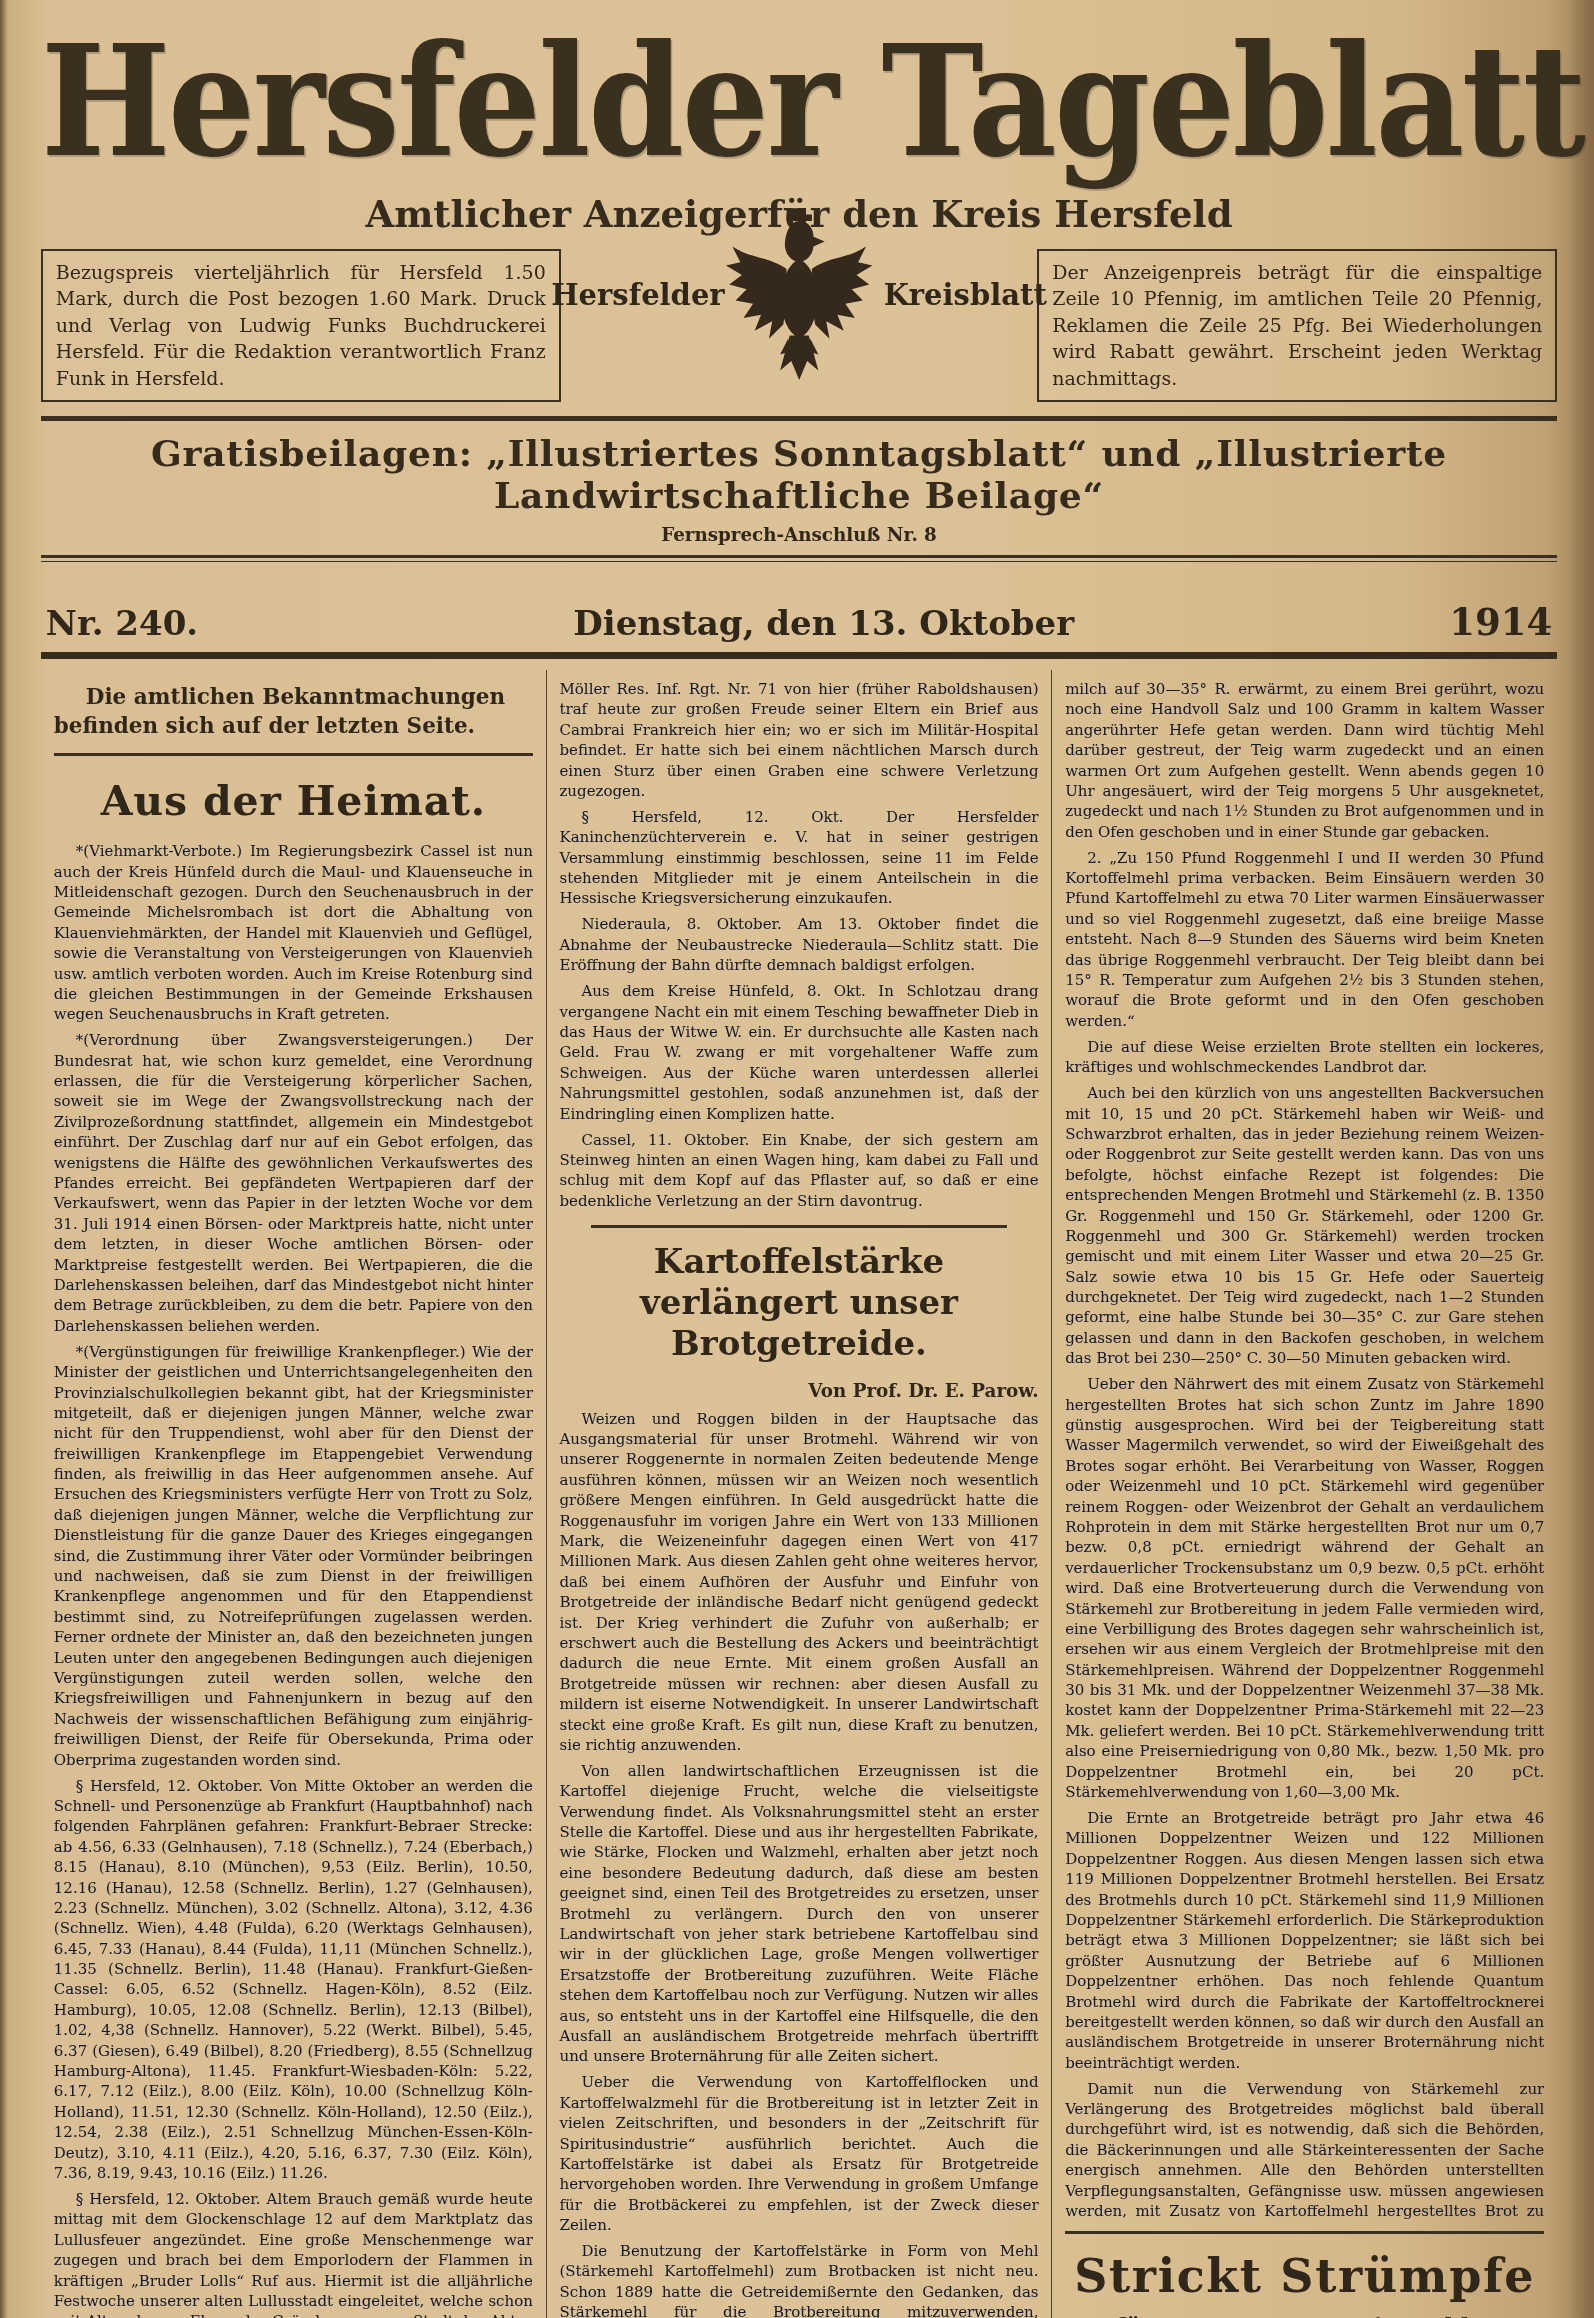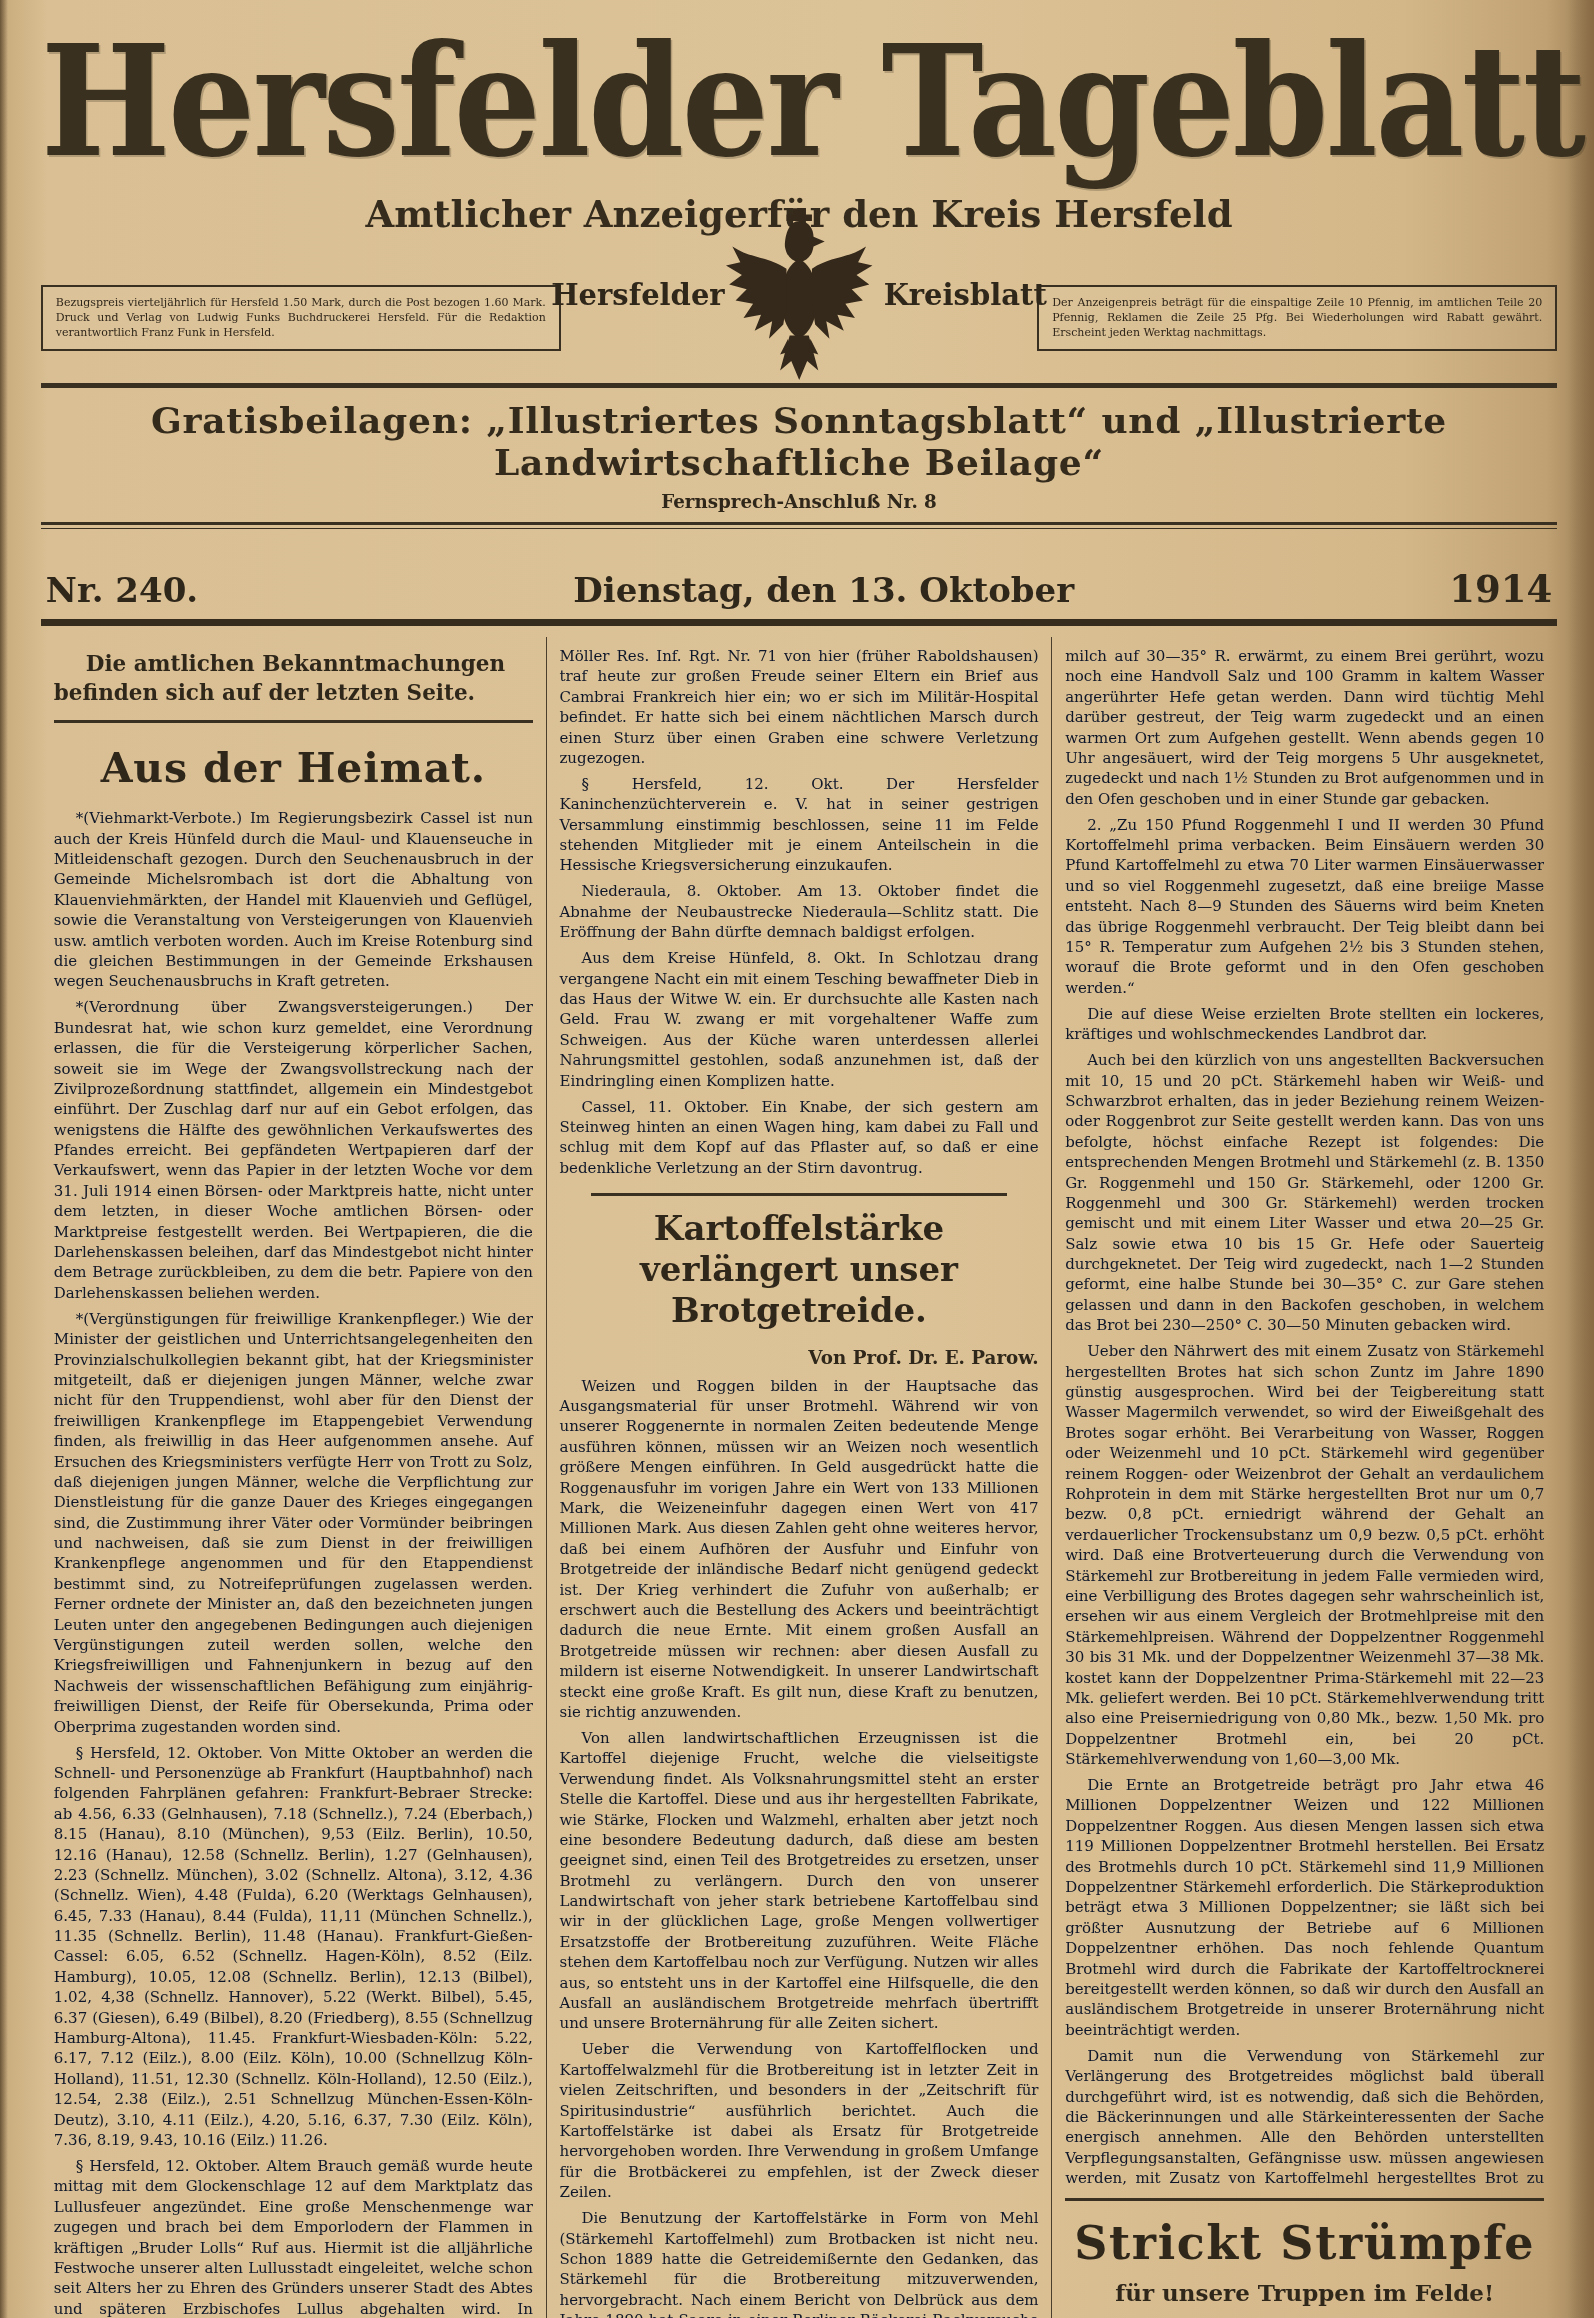--- a/index.html
+++ b/index.html
@@ -28,23 +28,22 @@
   .subtitle-row{
     margin-top:27px;display:flex;justify-content:center;
     padding:0 199px;font-size:37px;font-weight:bold;color:#352c1d;
   }
   .info-row{
     margin-top:12.8px;display:flex;justify-content:space-between;align-items:flex-start;
     position:relative;min-height:120px;
   }
   .info-box{
     width:490px;border:2.4px solid #3a3022;padding:8px 12.8px;
-    font-size:11px;line-height:1.4;text-align:justify;font-weight:500;
+    font-size:19px;line-height:1.4;text-align:justify;font-weight:500;
     background:rgba(255,250,235,.06);
-    margin-top:36px;
   }
   .kreisblatt{
     position:absolute;left:50%;top:29px;transform:translateX(-50%);
     display:flex;align-items:flex-start;gap:4px;font-size:29px;font-weight:bold;white-space:nowrap;
   }
   .eagle-wrap{position:absolute;left:50%;top:-73px;transform:translateX(-50%);width:167px;height:191px;}
   .eagle-wrap svg{width:100%;height:100%;}
 
   
   .banner{

